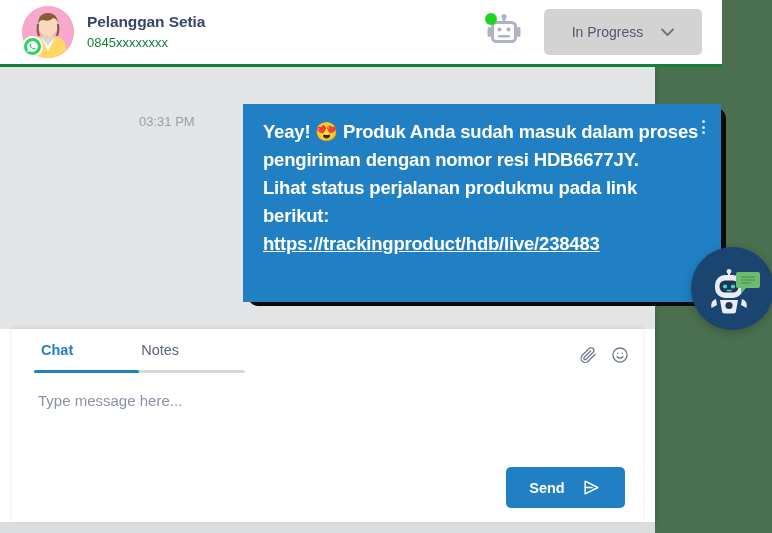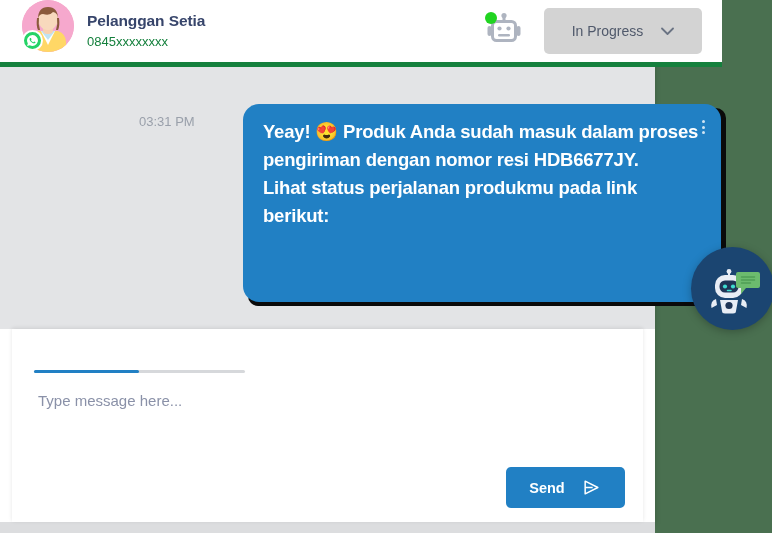--- a/index.html
+++ b/index.html
@@ -44,23 +44,24 @@
   }
 
   
   .chat-header {
     position: absolute;
     left: 0;
     top: 0;
     width: 722px;
     height: 67px;
     background: #ffffff;
-    border-bottom: 5px solid #15803d;
+    border-bottom: 3px solid #15803d;
     box-sizing: border-box;
     display: flex;
+    align-items: center;
     z-index: 6;
   }
   .avatar-wrap {
     position: relative;
     width: 52px;
     height: 52px;
     margin-left: 22px;
     flex: none;
   }
   .avatar {
@@ -181,21 +182,21 @@
     border-radius: 10px;
     z-index: 2;
   }
   .bubble {
     position: absolute;
     left: 243px;
     top: 104px;
     width: 478px;
     height: 198px;
     background: #2180c4;
-    border-radius: 16px;
+    border-radius: 0;
     box-sizing: border-box;
     padding: 14px 20px 10px 20px;
     z-index: 3;
   }
   .bubble-text {
     color: #ffffff;
     font-size: 18.5px;
     font-weight: bold;
     line-height: 28px;
     white-space: pre-wrap;
@@ -405,23 +406,43 @@
 
 <div class="bubble-shadow"></div>
 <div class="bubble">
   <div class="bubble-menu">
     <i></i>
       <i></i>
       <i></i>
   </div>
   <span class="bubble-text">Yeay! 😍 Produk Anda sudah masuk dalam proses pengiriman dengan nomor resi HDB6677JY.
 Lihat status perjalanan produkmu pada link berikut:</span>
+  <a class="bubble-link" href="#">https://trackingproduct/hdb/live/238483</a>
 </div>
 
 <div class="composer">
+  <div class="tabs-row">
+    <span class="tab active">Chat</span>
+    <span class="tab inactive">Notes</span>
+    <div class="composer-icons">
+      <span class="comp-icon">
+        <svg width="18" height="18" viewBox="0 0 24 24" fill="none" stroke="#707a92" stroke-width="1.8" stroke-linecap="round" stroke-linejoin="round">
+          <path d="M21.4 11.05 12.25 20.2a5.5 5.5 0 0 1-7.78-7.78l9.19-9.19a3.67 3.67 0 0 1 5.18 5.18l-9.2 9.2a1.83 1.83 0 0 1-2.59-2.59l8.49-8.48"></path>
+        </svg>
+      </span>
+      <span class="comp-icon">
+        <svg width="18" height="18" viewBox="0 0 24 24" fill="none" stroke="#707a92" stroke-width="1.8" stroke-linecap="round">
+          <circle cx="12" cy="12" r="9.4"></circle>
+          <path d="M8.3 14.3a4.6 4.6 0 0 0 7.4 0"></path>
+          <circle cx="9" cy="9.6" r="1" fill="#707a92" stroke="none"></circle>
+          <circle cx="15" cy="9.6" r="1" fill="#707a92" stroke="none"></circle>
+        </svg>
+      </span>
+    </div>
+  </div>
   <div class="tab-underline"></div>
   <div class="tab-underline-active"></div>
 
   <input class="msg-input" type="text" placeholder="Type message here..." style="">
 
   <button class="send-btn">
     <span class="send-label">Send</span>
     <svg width="21" height="19" viewBox="0 0 24 24" fill="none" stroke="#ffffff" stroke-width="1.9" stroke-linejoin="round">
       <path d="M4 4 L20 12 L4 20 Z"></path>
       <path d="M4 12 L13.5 12"></path>

